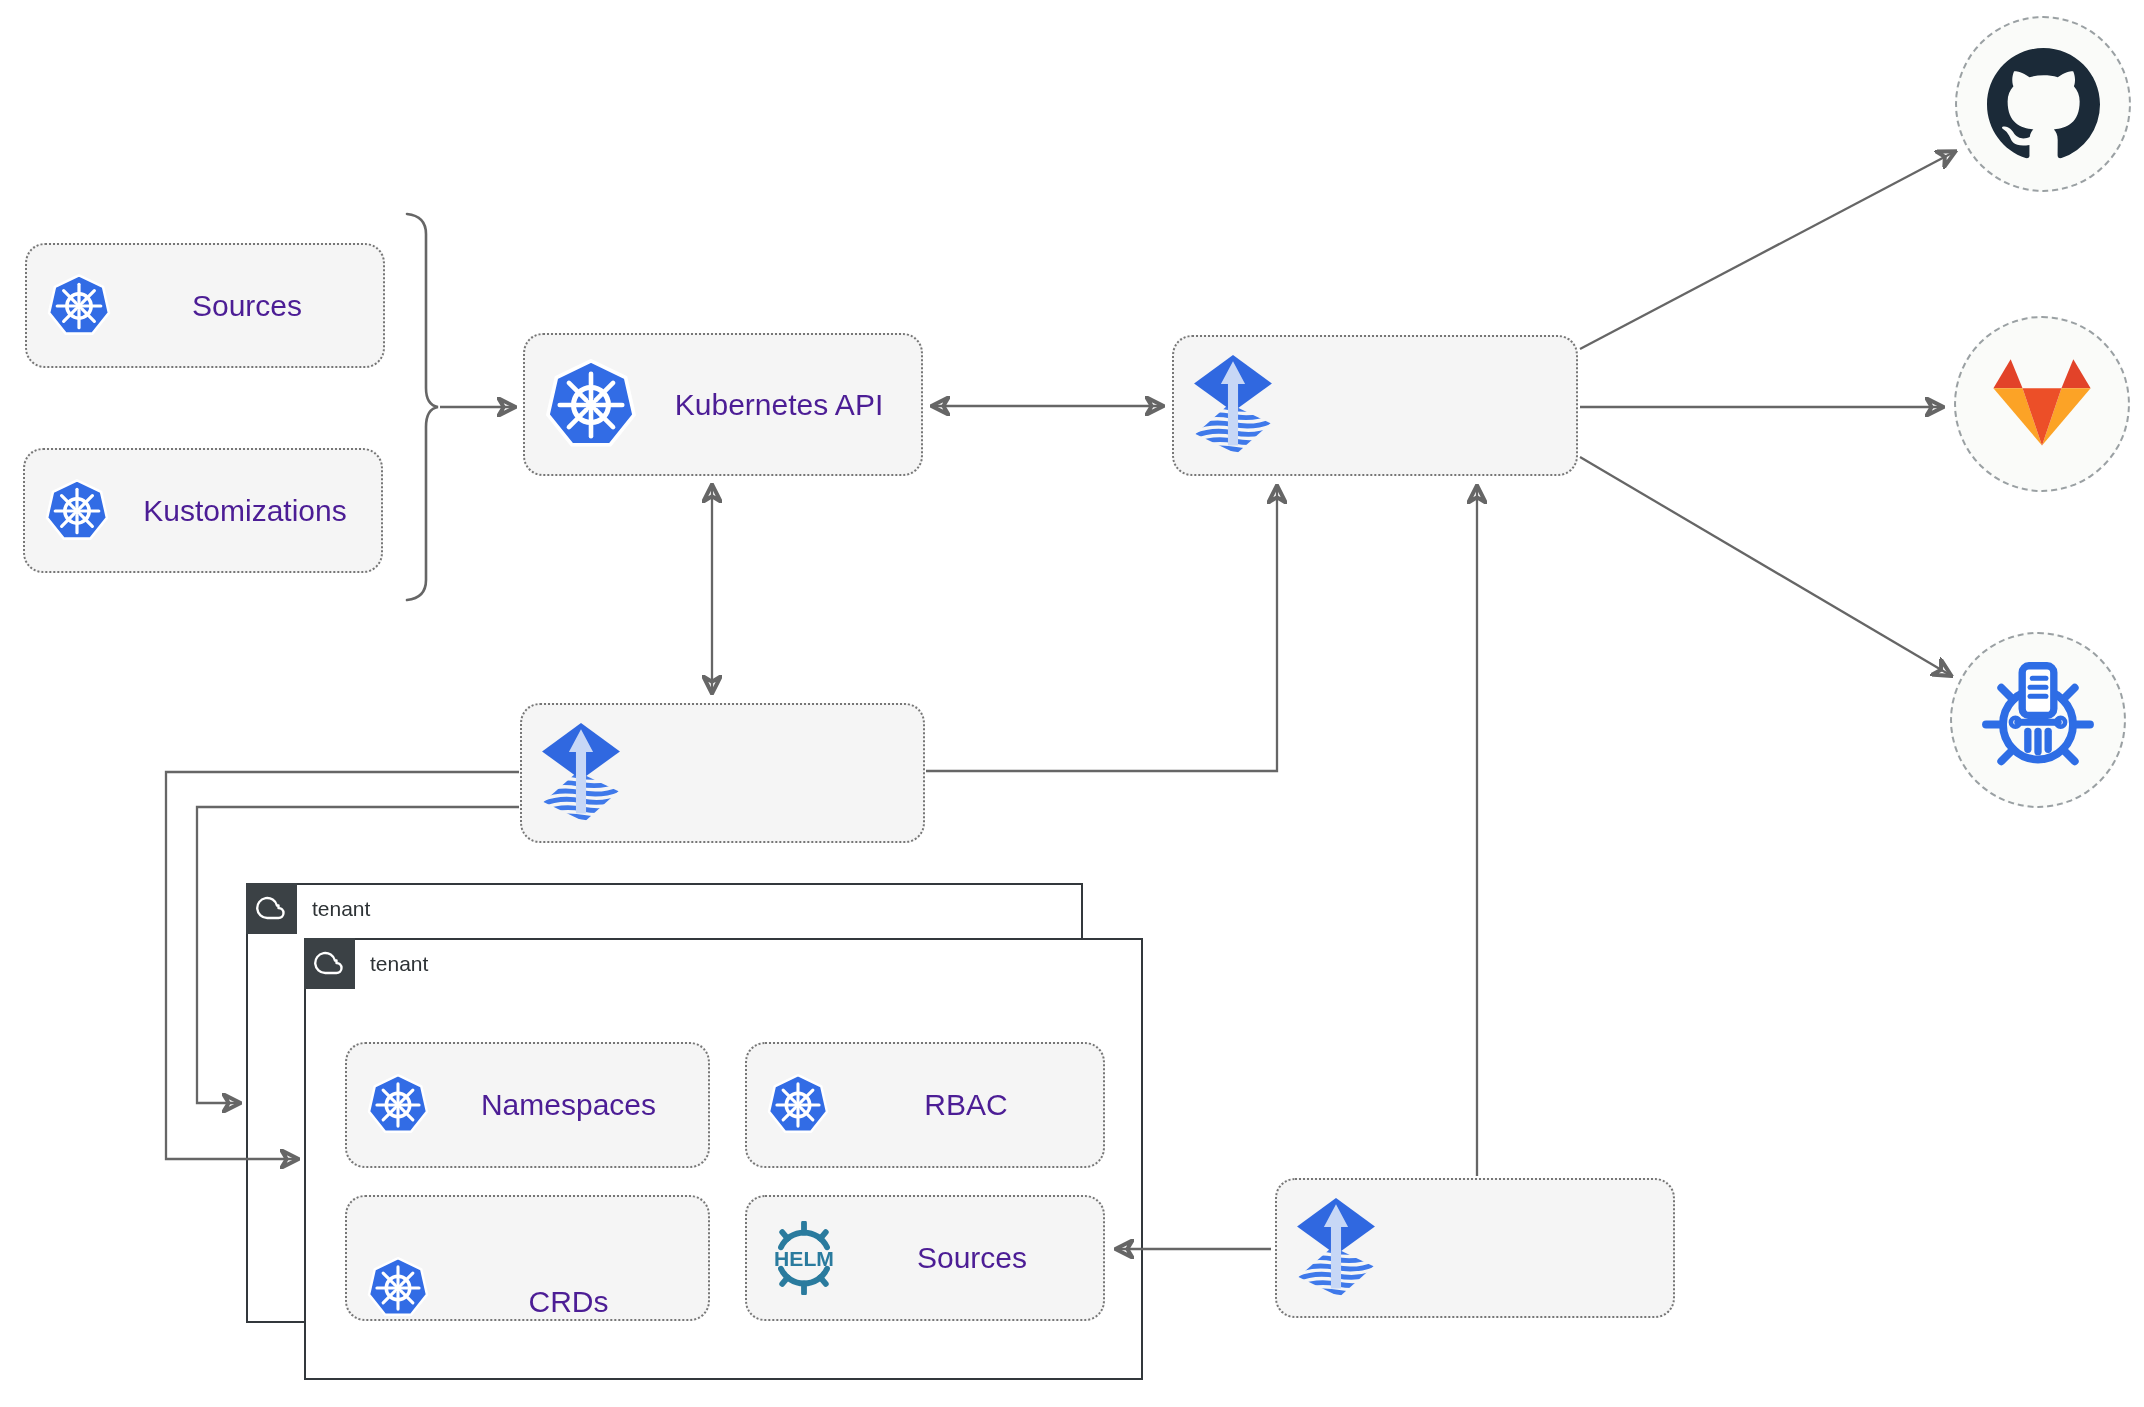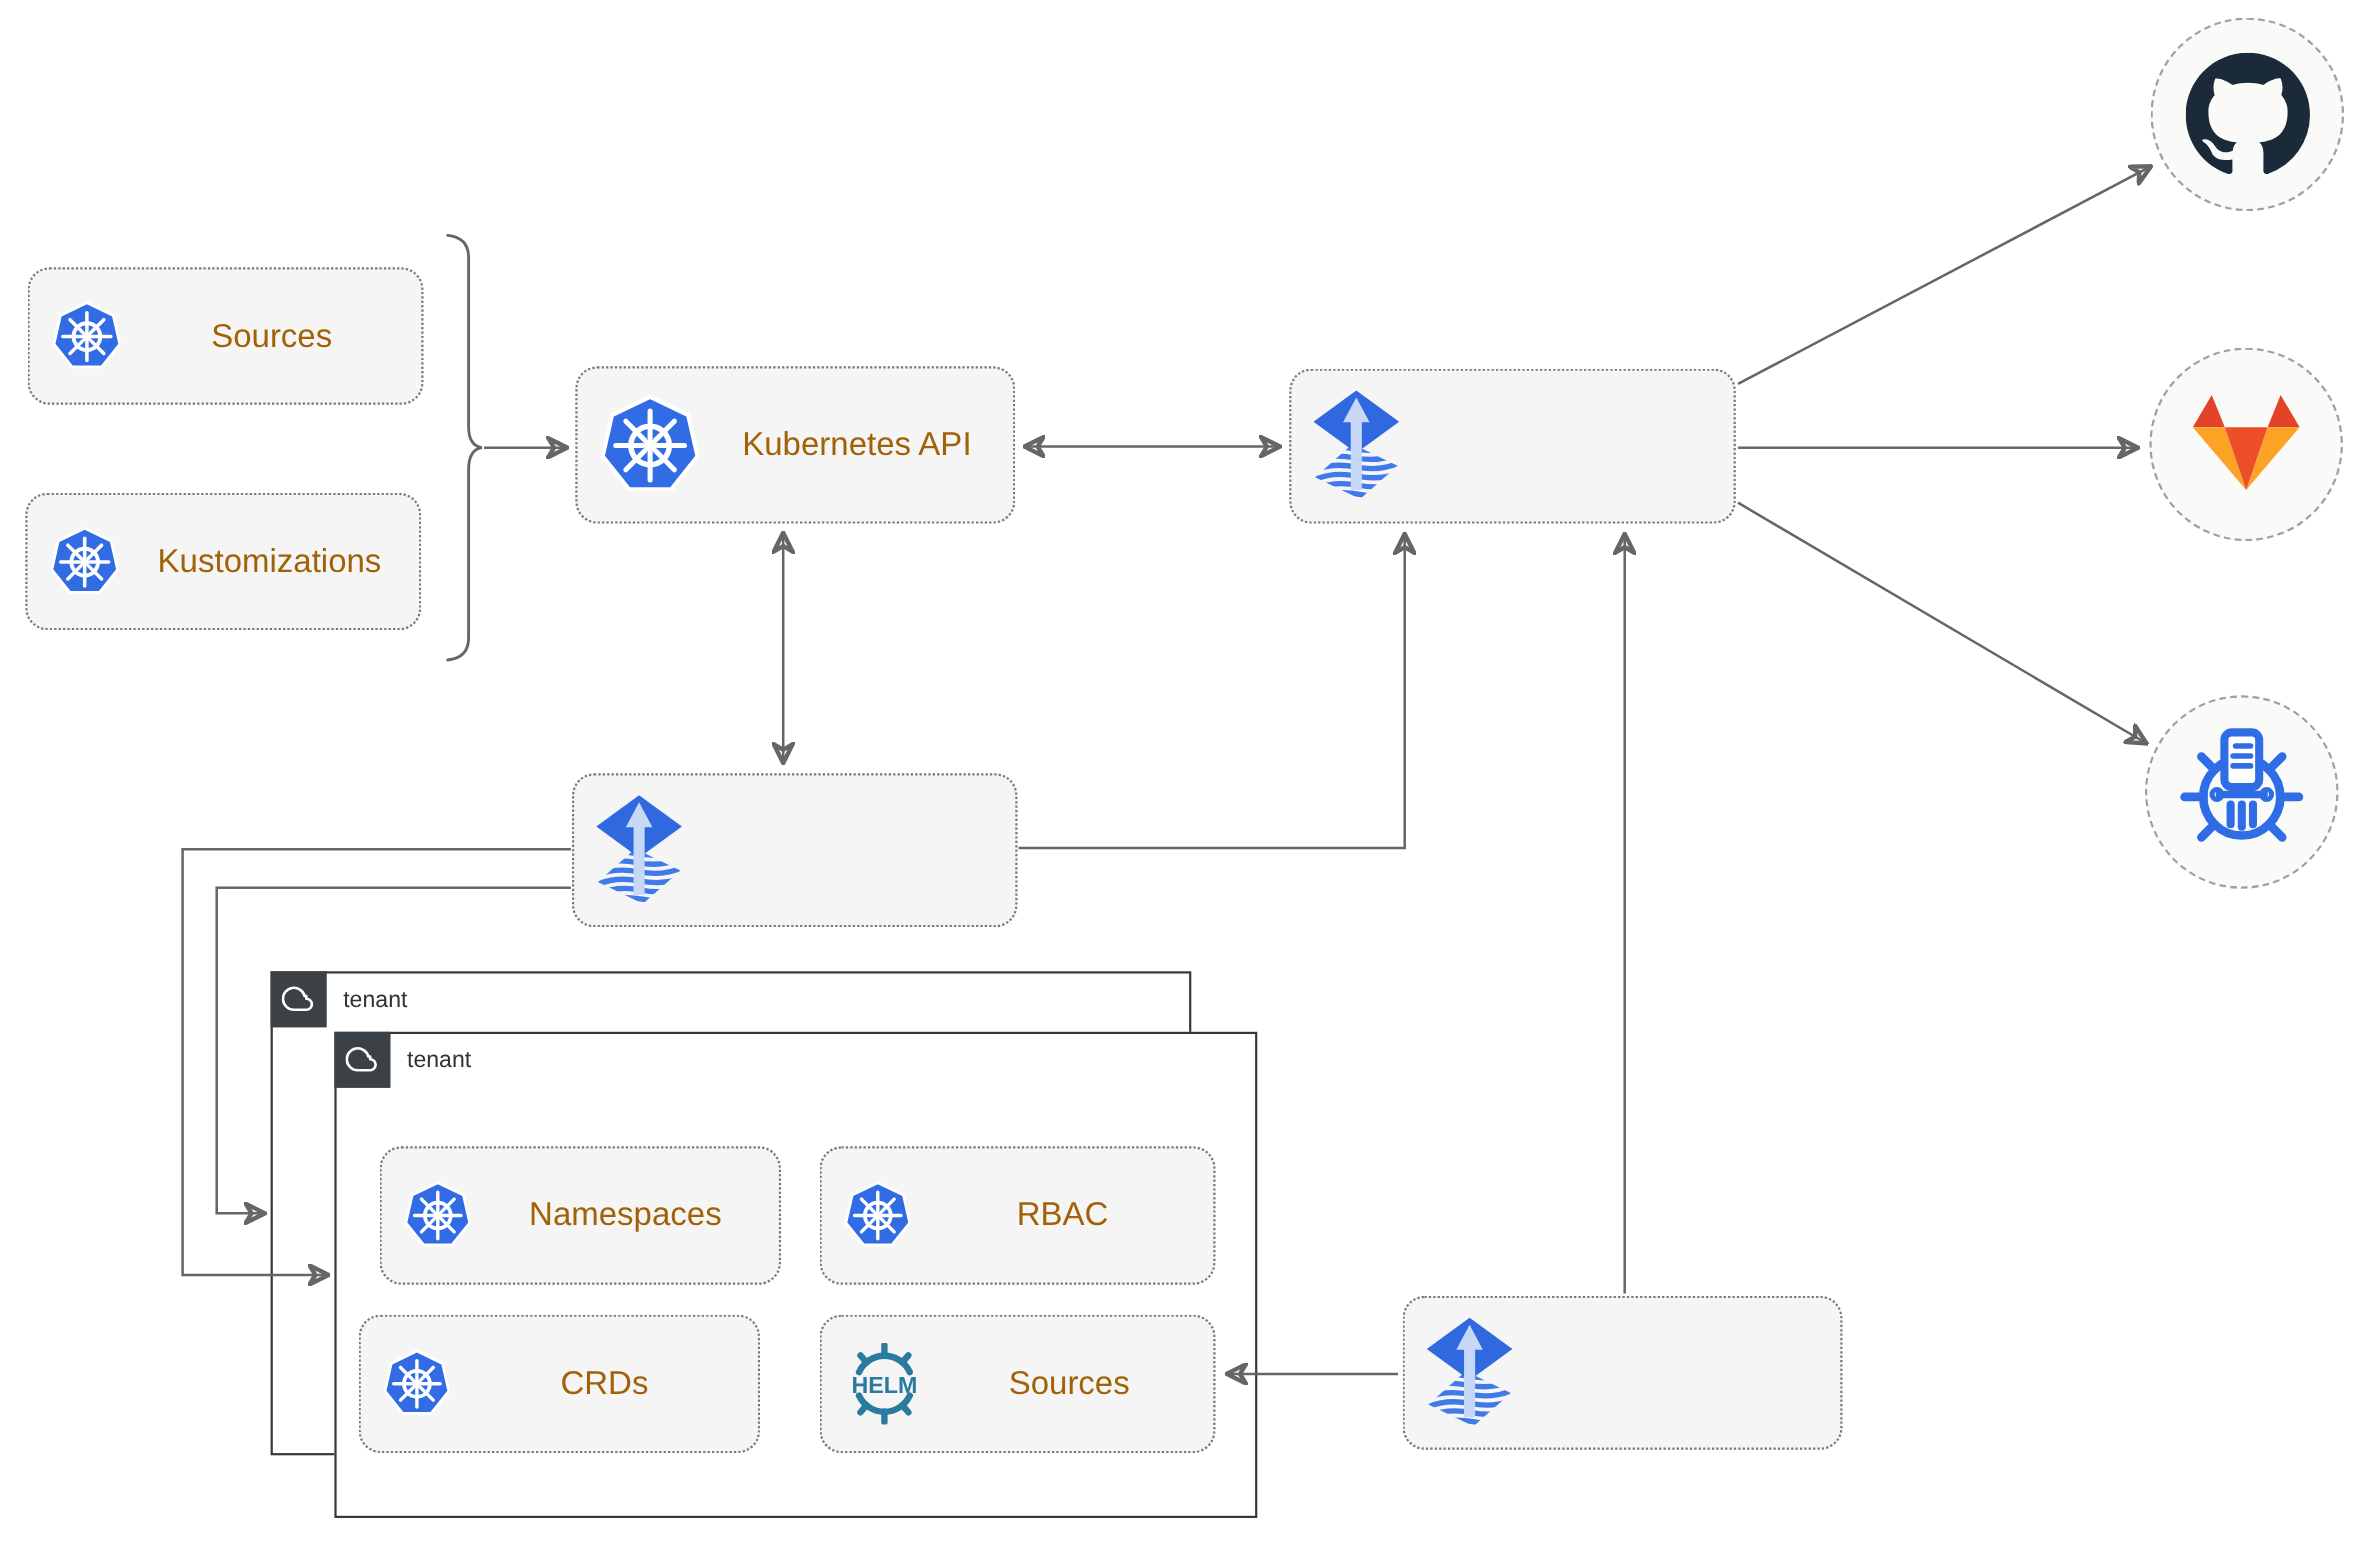--- a/index.html
+++ b/index.html
@@ -2,21 +2,21 @@
 <html style="--k8s: #326ce5; --flux: #3068e0; --flux-arrow: #c7d7f6; --flux-stripe: #3f79ea; --helm: #2a7b9e; --github: #1b2a38; --gitlab-dark: #e24329; --gitlab-mid: #ec4f28; --gitlab-light: #fca326; --registry: #2e6de5; --arrow: #666666; --box-fill: #f5f5f5; --tenant-header: #3b4145; --text: #111111;"><head>
 <meta charset="utf-8">
 <style>
   html,body{margin:0;padding:0;background:#ffffff;}
   body{width:2144px;height:1407px;position:relative;overflow:hidden;
        font-family:"Liberation Sans", sans-serif; color:var(--text,#111);}
   
   .node{position:absolute;box-sizing:border-box;background:var(--box-fill,#f5f5f5);
         border:2.5px dotted #767676;border-radius:20px;display:flex;align-items:center;z-index:4;}
   .node .ic{margin-left:20px;display:flex;align-items:center;justify-content:center;flex:0 0 auto;}
-  .node .lbl{flex:1;text-align:center;font-size:30px;line-height:1.18;color:#a16207;}
+  .node .lbl{flex:1;text-align:center;font-size:30px;line-height:1.18;color:#4c1d95;}
   .node.ctl .lbl{max-width:190px;margin:0 auto;}
   
   .tenant{position:absolute;box-sizing:border-box;background:#ffffff;border:2.5px solid #33383c;z-index:2;}
   .tenant .hdr{position:absolute;top:-2.5px;left:-2.5px;width:51px;height:51px;
                background:var(--tenant-header,#3b4145);display:flex;align-items:center;justify-content:center;}
   .tenant .tlabel{position:absolute;left:64px;top:0;height:48px;display:flex;align-items:center;
                   font-size:21px;color:#2e3336;}
   
   .circle{position:absolute;box-sizing:border-box;border:2.5px dashed #9aa0a3;border-radius:50%;
           background:#fafbf9;display:flex;align-items:center;justify-content:center;z-index:1;}
@@ -233,21 +233,21 @@
         <line x1="55" y1="45" x2="74" y2="26"></line>
           <line x1="45" y1="55" x2="26" y2="74"></line>
       </g>
       <circle cx="50" cy="50" r="19" fill="none" stroke="#fff" stroke-width="5.5"></circle>
       <circle cx="50" cy="50" r="6" fill="#fff"></circle>
     </svg>
   </span>
   <div class="lbl">RBAC</div>
 </div>
 
-<div class="node" style="left:326px;top:1195px;width:365px;height:126px;">
+<div class="node" style="left:345px;top:1195px;width:365px;height:126px;align-items:flex-end;">
   <span class="ic">
     <svg viewBox="0 0 100 100" width="62" height="62">
       <polygon points="50,2 87.6,20.1 96.8,60.7 70.9,93.2 29.2,93.2 3.2,60.7 12.4,20.1" style="fill:var(--k8s)" stroke="#fff" stroke-width="4"></polygon>
       <g stroke="#fff" stroke-width="5" stroke-linecap="round">
         <line x1="50" y1="43" x2="50" y2="16"></line>
           <line x1="50" y1="57" x2="50" y2="84"></line>
         <line x1="43" y1="50" x2="16" y2="50"></line>
           <line x1="57" y1="50" x2="84" y2="50"></line>
         <line x1="45" y1="45" x2="26" y2="26"></line>
           <line x1="55" y1="55" x2="74" y2="74"></line>

